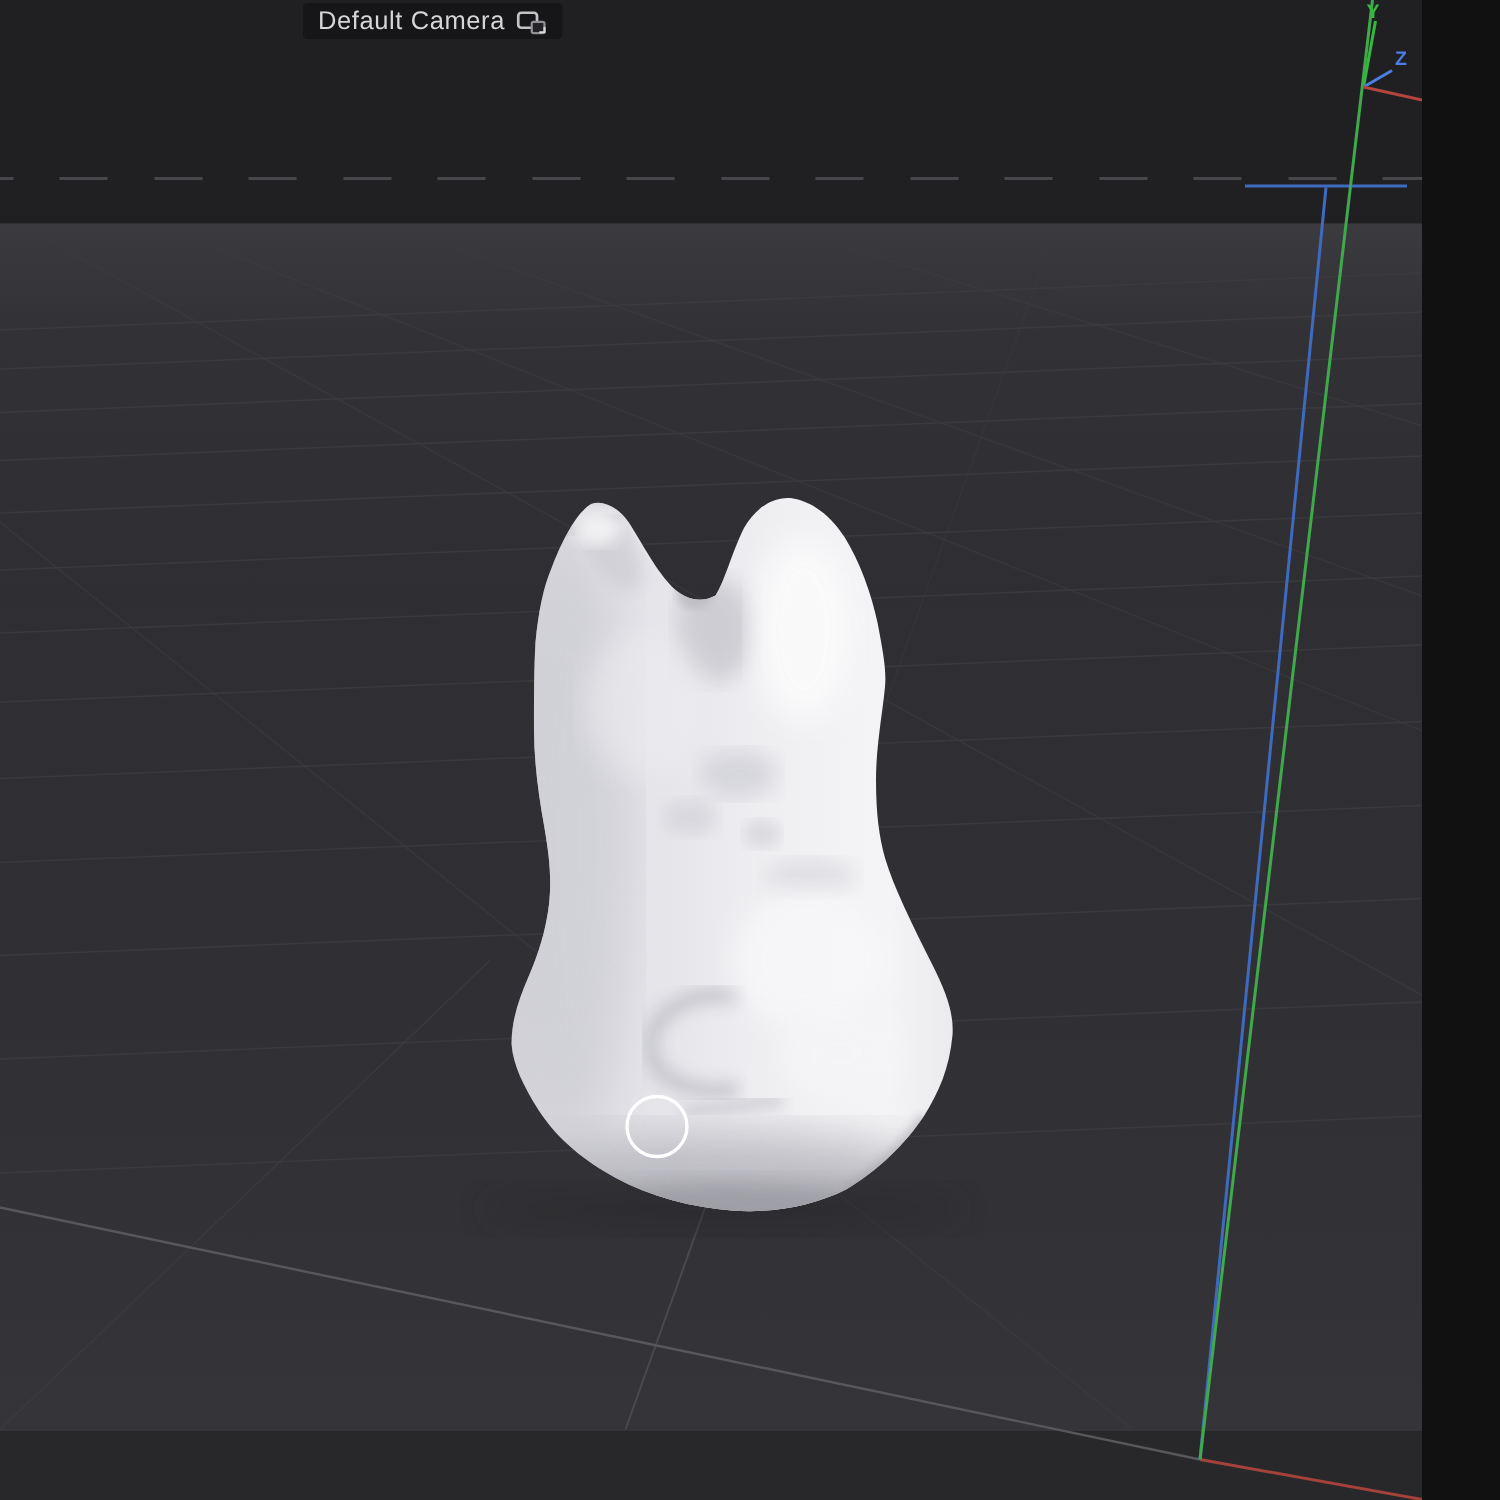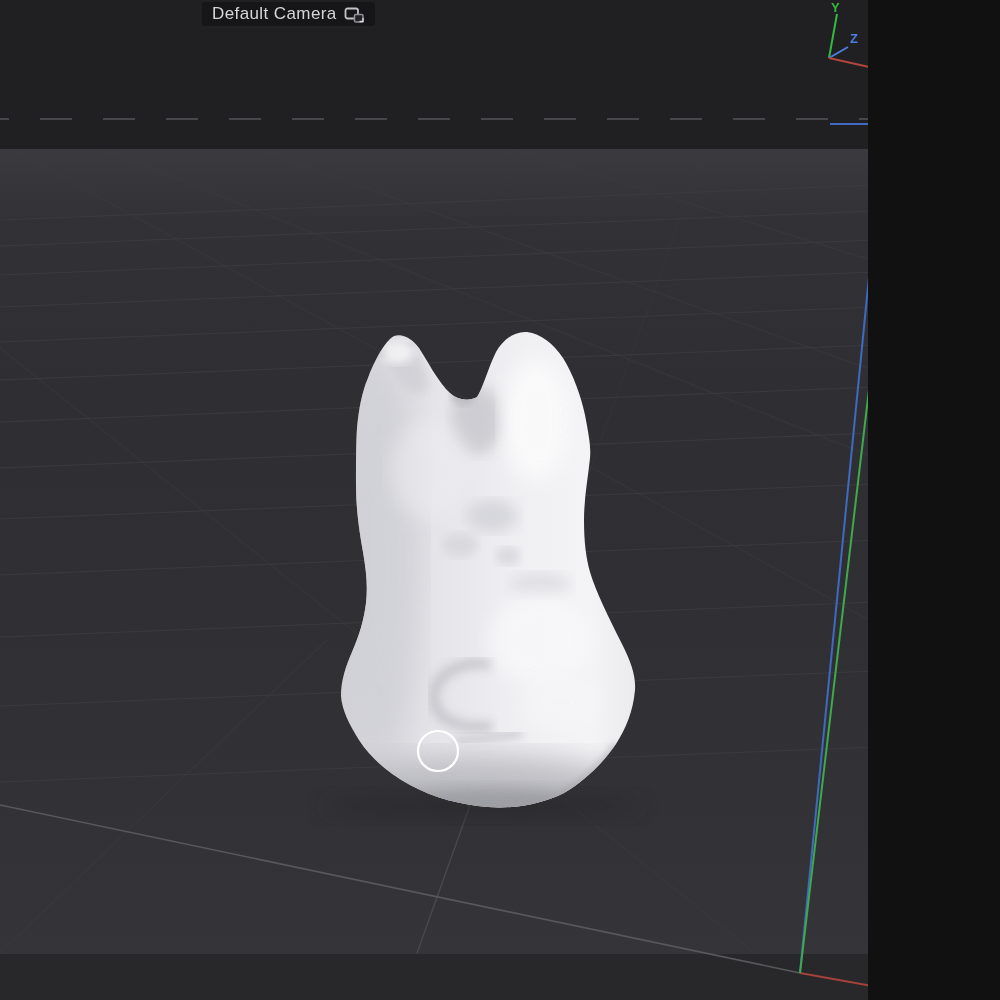--- a/index.html
+++ b/index.html
@@ -1,17 +1,17 @@
 <!DOCTYPE html>
 <html style="--sky: #202023; --near_strip: #28282a; --horizon_dash: #47474b; --grid_faint: #3d3d41; --grid_bright: #4c4c51; --axis_x_red: #a4423a; --axis_x_neg_gray: #58585c; --axis_y_green: #3fa94b; --axis_z_blue: #3e6ac0; --gizmo_green: #35b83f; --gizmo_blue: #4b7de2; --gizmo_red: #b4453c; --brush: #ffffff; --model_base: #e9e9ed;"><head>
 <meta charset="utf-8">
 <style>
   html,body{margin:0;padding:0;background:#111;}
   #viewport{
-    position:relative;width:868px;height:1000px;overflow:hidden;
+    position:relative;width:948px;height:1000px;overflow:hidden;
     background:var(--sky,#202023);
     font-family:"Liberation Sans",sans-serif;
   }
   #floor{position:absolute;left:0;width:1000px;top:149px;height:805px;
     background:linear-gradient(180deg,#3b3b3f 0%,#323236 9%,#2f2f33 30%,#303034 60%,#333337 88%,#353539 100%);}
   #near-strip{position:absolute;left:0;width:1000px;top:954px;height:46px;background:var(--near_strip,#28282a);}
   #horizon-dash{position:absolute;left:0;width:1000px;top:118px;height:2px;
     background:repeating-linear-gradient(90deg,var(--horizon_dash,#47474b) 0 32px,transparent 32px 63px);
     background-position-x:-23px;}
   #scene{position:absolute;left:0;top:0;}

